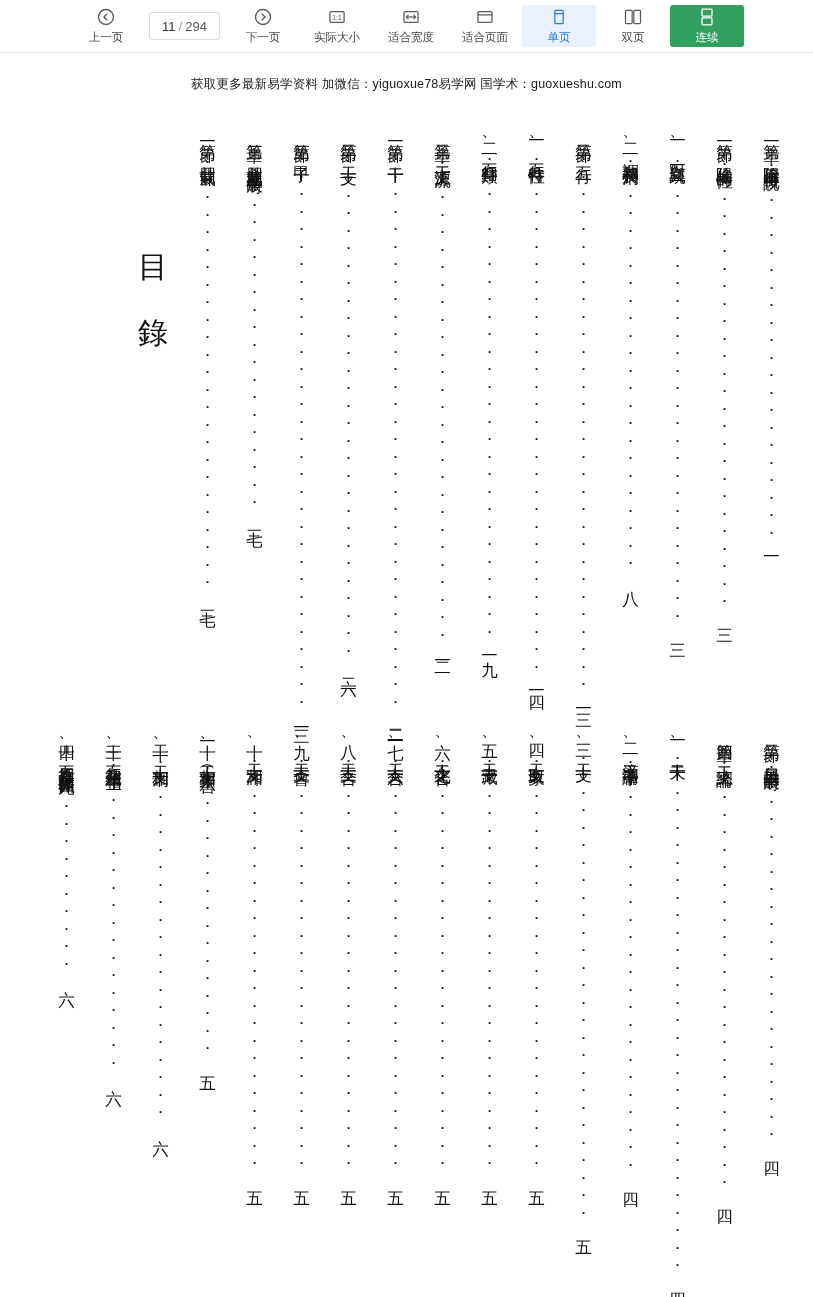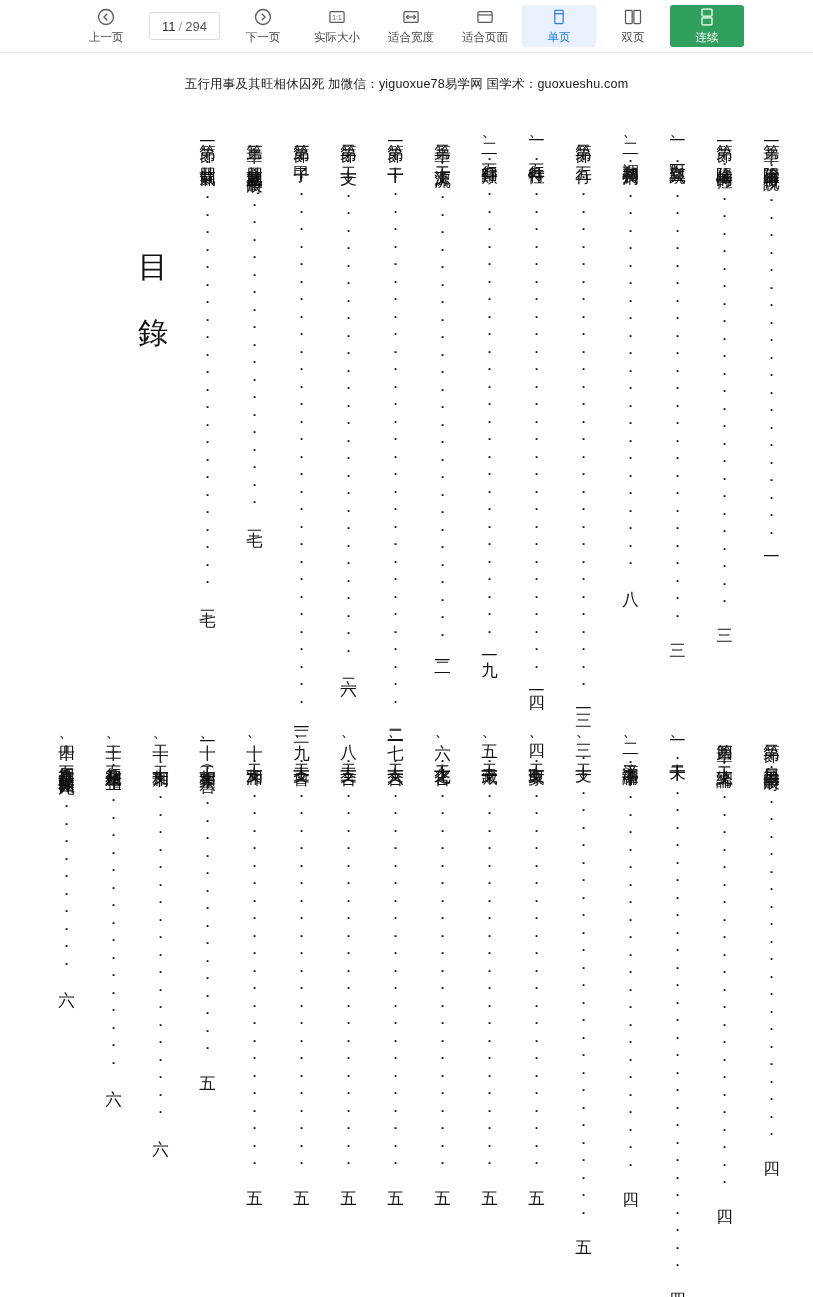--- a/index.html
+++ b/index.html
@@ -230,21 +230,21 @@
           <rect x="6" y="2.5" width="12" height="8.5" rx="1"></rect>
           <rect x="6" y="13" width="12" height="8.5" rx="1"></rect>
         </svg>
       </span>
       <span class="lbl">连续</span>
     </div>
 
   </div>
 </div>
 
-<div class="note">五行用事及其旺相休囚死 加微信：yiguoxue78易学网 国学术：guoxueshu.com</div>
+<div class="note">获取更多最新易学资料 加微信：yiguoxue78易学网 国学术：guoxueshu.com</div>
 
 <div class="doc">
   <div class="colblock" id="toc-top" style="left: 18px; top: 10px; width: 762px; height: 540px;">
       <div class="vcol" style="width: 47px; height: 540px;"><span class="lead">第一章　陰陽五行概說</span><span class="dots">．．．．．．．．．．．．．．．．．．．．．．</span><span class="pg">一</span></div>
       <div class="vcol" style="width: 47px; height: 540px;"><span class="lead">第一節　陰陽的特性</span><span class="dots">．．．．．．．．．．．．．．．．．．．．．．．．．．</span><span class="pg">三</span></div>
       <div class="vcol" style="width: 47px; height: 540px;"><span class="lead">一、對立與統一</span><span class="dots">．．．．．．．．．．．．．．．．．．．．．．．．．．．</span><span class="pg">三</span></div>
       <div class="vcol" style="width: 47px; height: 540px;"><span class="lead">二、調和與消長</span><span class="dots">．．．．．．．．．．．．．．．．．．．．．．．．</span><span class="pg">八</span></div>
       <div class="vcol" style="width: 47px; height: 540px;"><span class="lead">第二節　五行</span><span class="dots">．．．．．．．．．．．．．．．．．．．．．．．．．．．．．．．</span><span class="pg">一三</span></div>
       <div class="vcol" style="width: 47px; height: 540px;"><span class="lead">一、五行特性</span><span class="dots">．．．．．．．．．．．．．．．．．．．．．．．．．．．．．．</span><span class="pg">一四</span></div>
       <div class="vcol" style="width: 47px; height: 540px;"><span class="lead">二、五行歸類</span><span class="dots">．．．．．．．．．．．．．．．．．．．．．．．．．．．．</span><span class="pg">一九</span></div>

